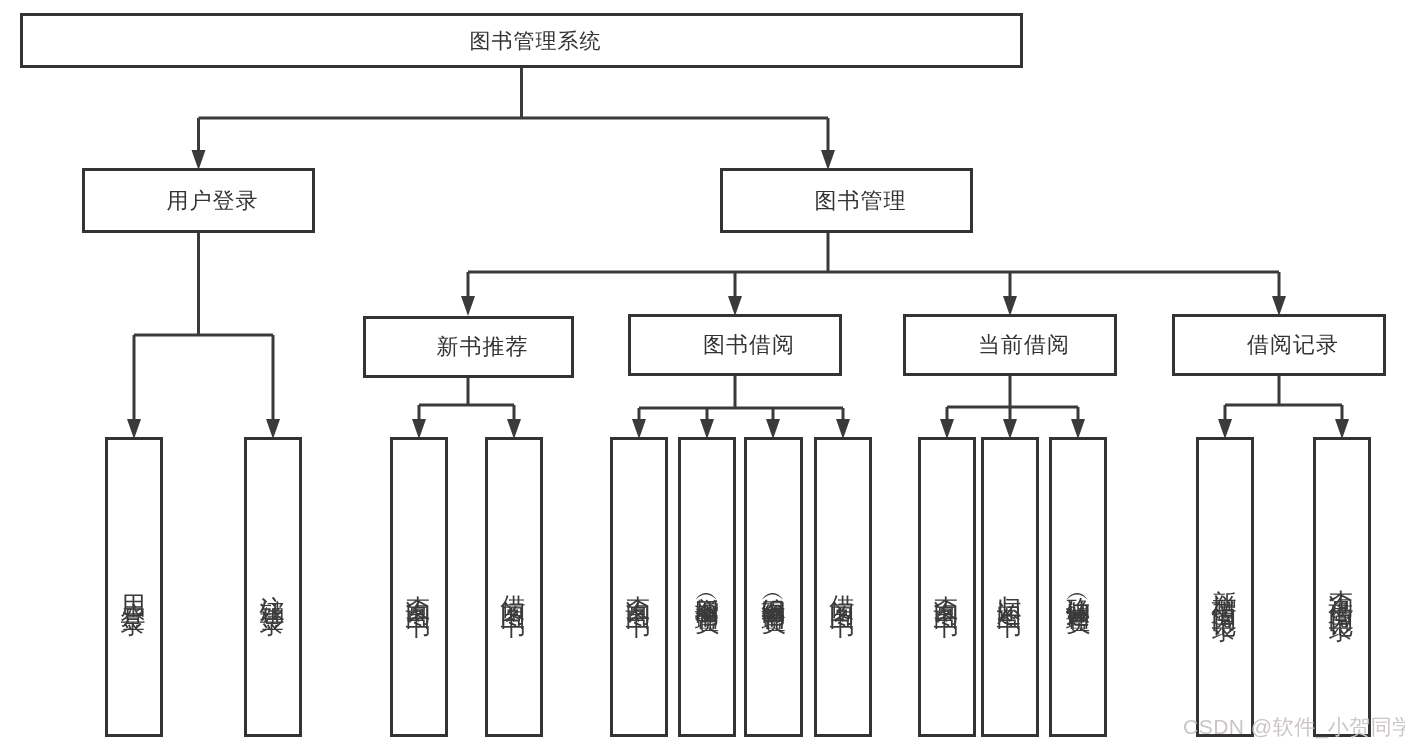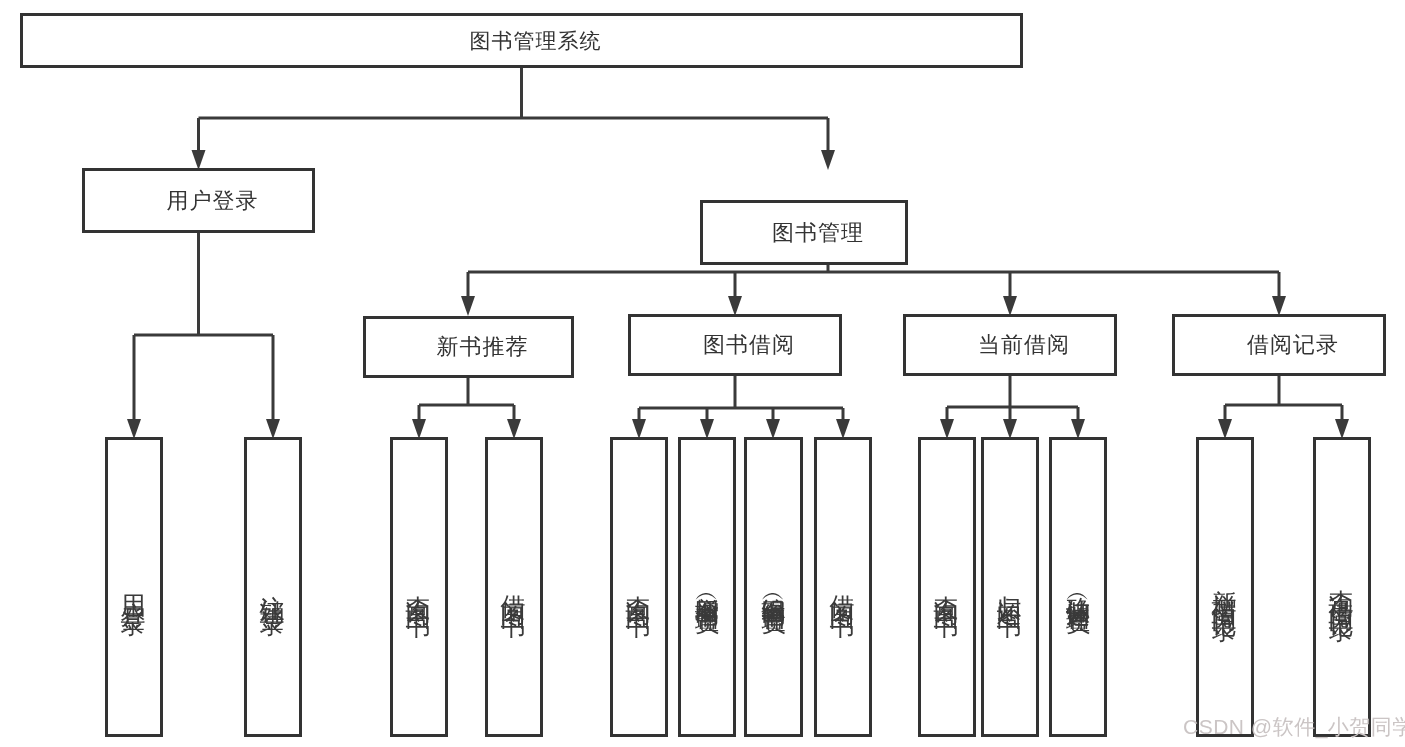--- a/index.html
+++ b/index.html
@@ -90,21 +90,21 @@
     </g>
   </svg>
 
   <div class="node hbox root-box" style="left:20px; top:13px; width:1003px; height:55px;">
     <span>图书管理系统</span>
   </div>
 
   <div class="node hbox" style="left:82px; top:168px; width:233px; height:65px;">
     <span>用户登录</span>
   </div>
-  <div class="node hbox" style="left:700px; top:168px; width:208px; height:65px;margin-top:32px;">
+  <div class="node hbox" style="left:720px; top:168px; width:253px; height:65px;">
     <span>图书管理</span>
   </div>
 
   <div class="node hbox" style="left:363px; top:316px; width:211px; height:62px;">
     <span>新书推荐</span>
   </div>
   <div class="node hbox" style="left:903px; top:314px; width:214px; height:62px;">
     <span>当前借阅</span>
   </div>
   <div class="node hbox" style="left:628px; top:314px; width:214px; height:62px;">

